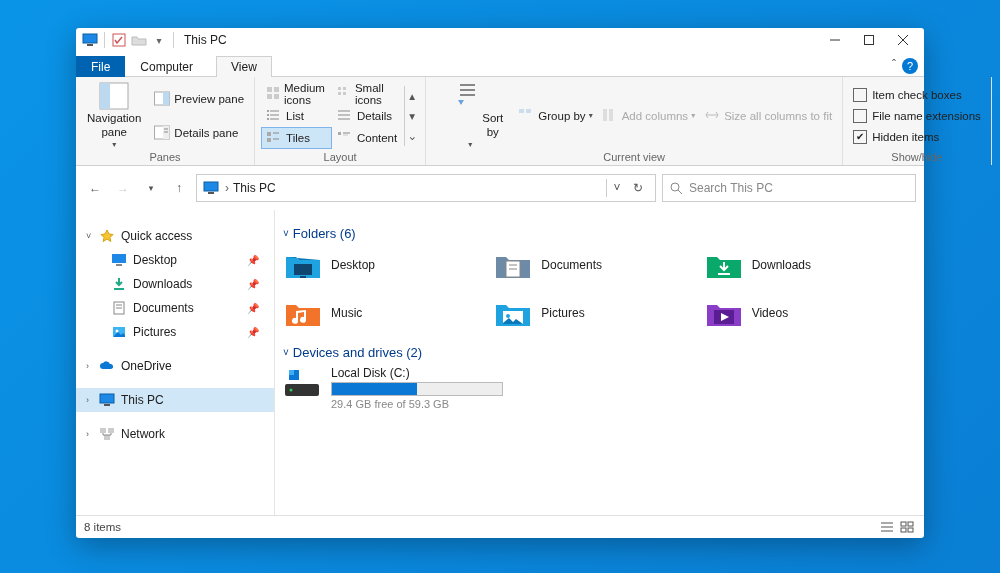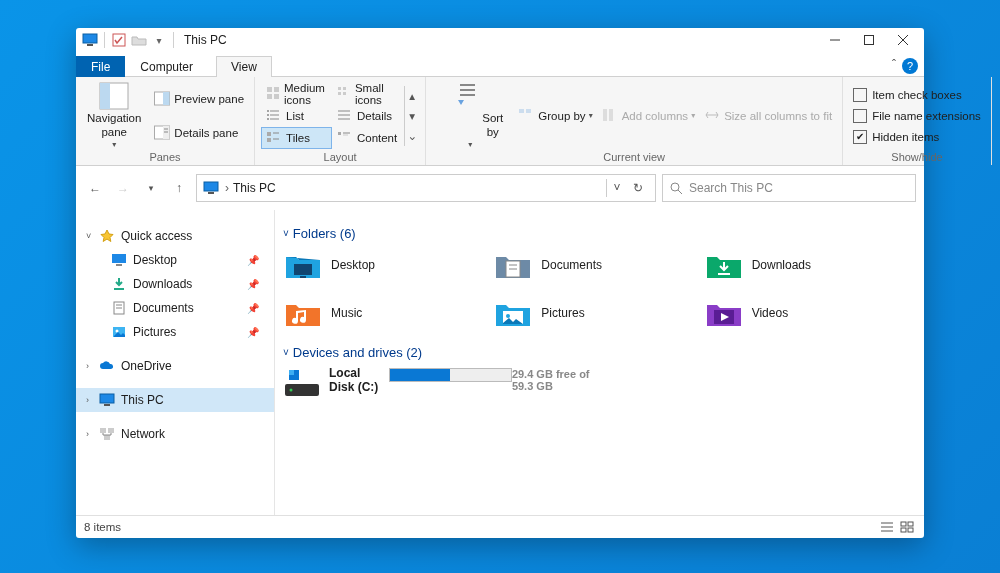--- a/index.html
+++ b/index.html
@@ -61,21 +61,21 @@
   .pin { margin-left:auto; margin-right:14px; color:#aaa; font-size:10px; }
 
   .content { flex:1; overflow:auto; padding:8px 10px 0 8px; }
   .grp-hdr { color:#003a8c; font-size:13px; display:flex; align-items:center; margin:8px 0 6px 0; }
   .grp-hdr .chev2 { margin-right:4px; font-size:10px; }
   .tiles { display:grid; grid-template-columns:repeat(3,1fr); row-gap:12px; }
   .tile { display:flex; align-items:center; }
   .tile .ticon { width:40px; height:36px; margin-right:8px; display:flex; align-items:center; justify-content:center; }
   .drive { display:flex; }
   .drive .dicon { width:40px; height:36px; margin-right:8px; }
-  .drive .dtext { display:flex; flex-direction:row;font-weight:bold; }
+  .drive .dtext { display:flex; flex-direction:column; }
   .drive .bar { width:170px; height:12px; border:1px solid #bbb; background:#eee; margin-top:2px; position:relative; }
   .drive .bar .fill { position:absolute; left:0; top:0; bottom:0; background:#0a78d4; }
   .drive .sub { font-size:11px; color:#888; margin-top:2px; }
 
   
   .status { height:22px; border-top:1px solid #e0e0e0; display:flex; align-items:center; padding:0 8px; font-size:11.5px; color:#444; }
   .status .spacer { flex:1; }
   .status .sicon { width:18px; height:16px; margin-left:2px; display:flex; align-items:center; justify-content:center; }
 
   svg { display:block; }

